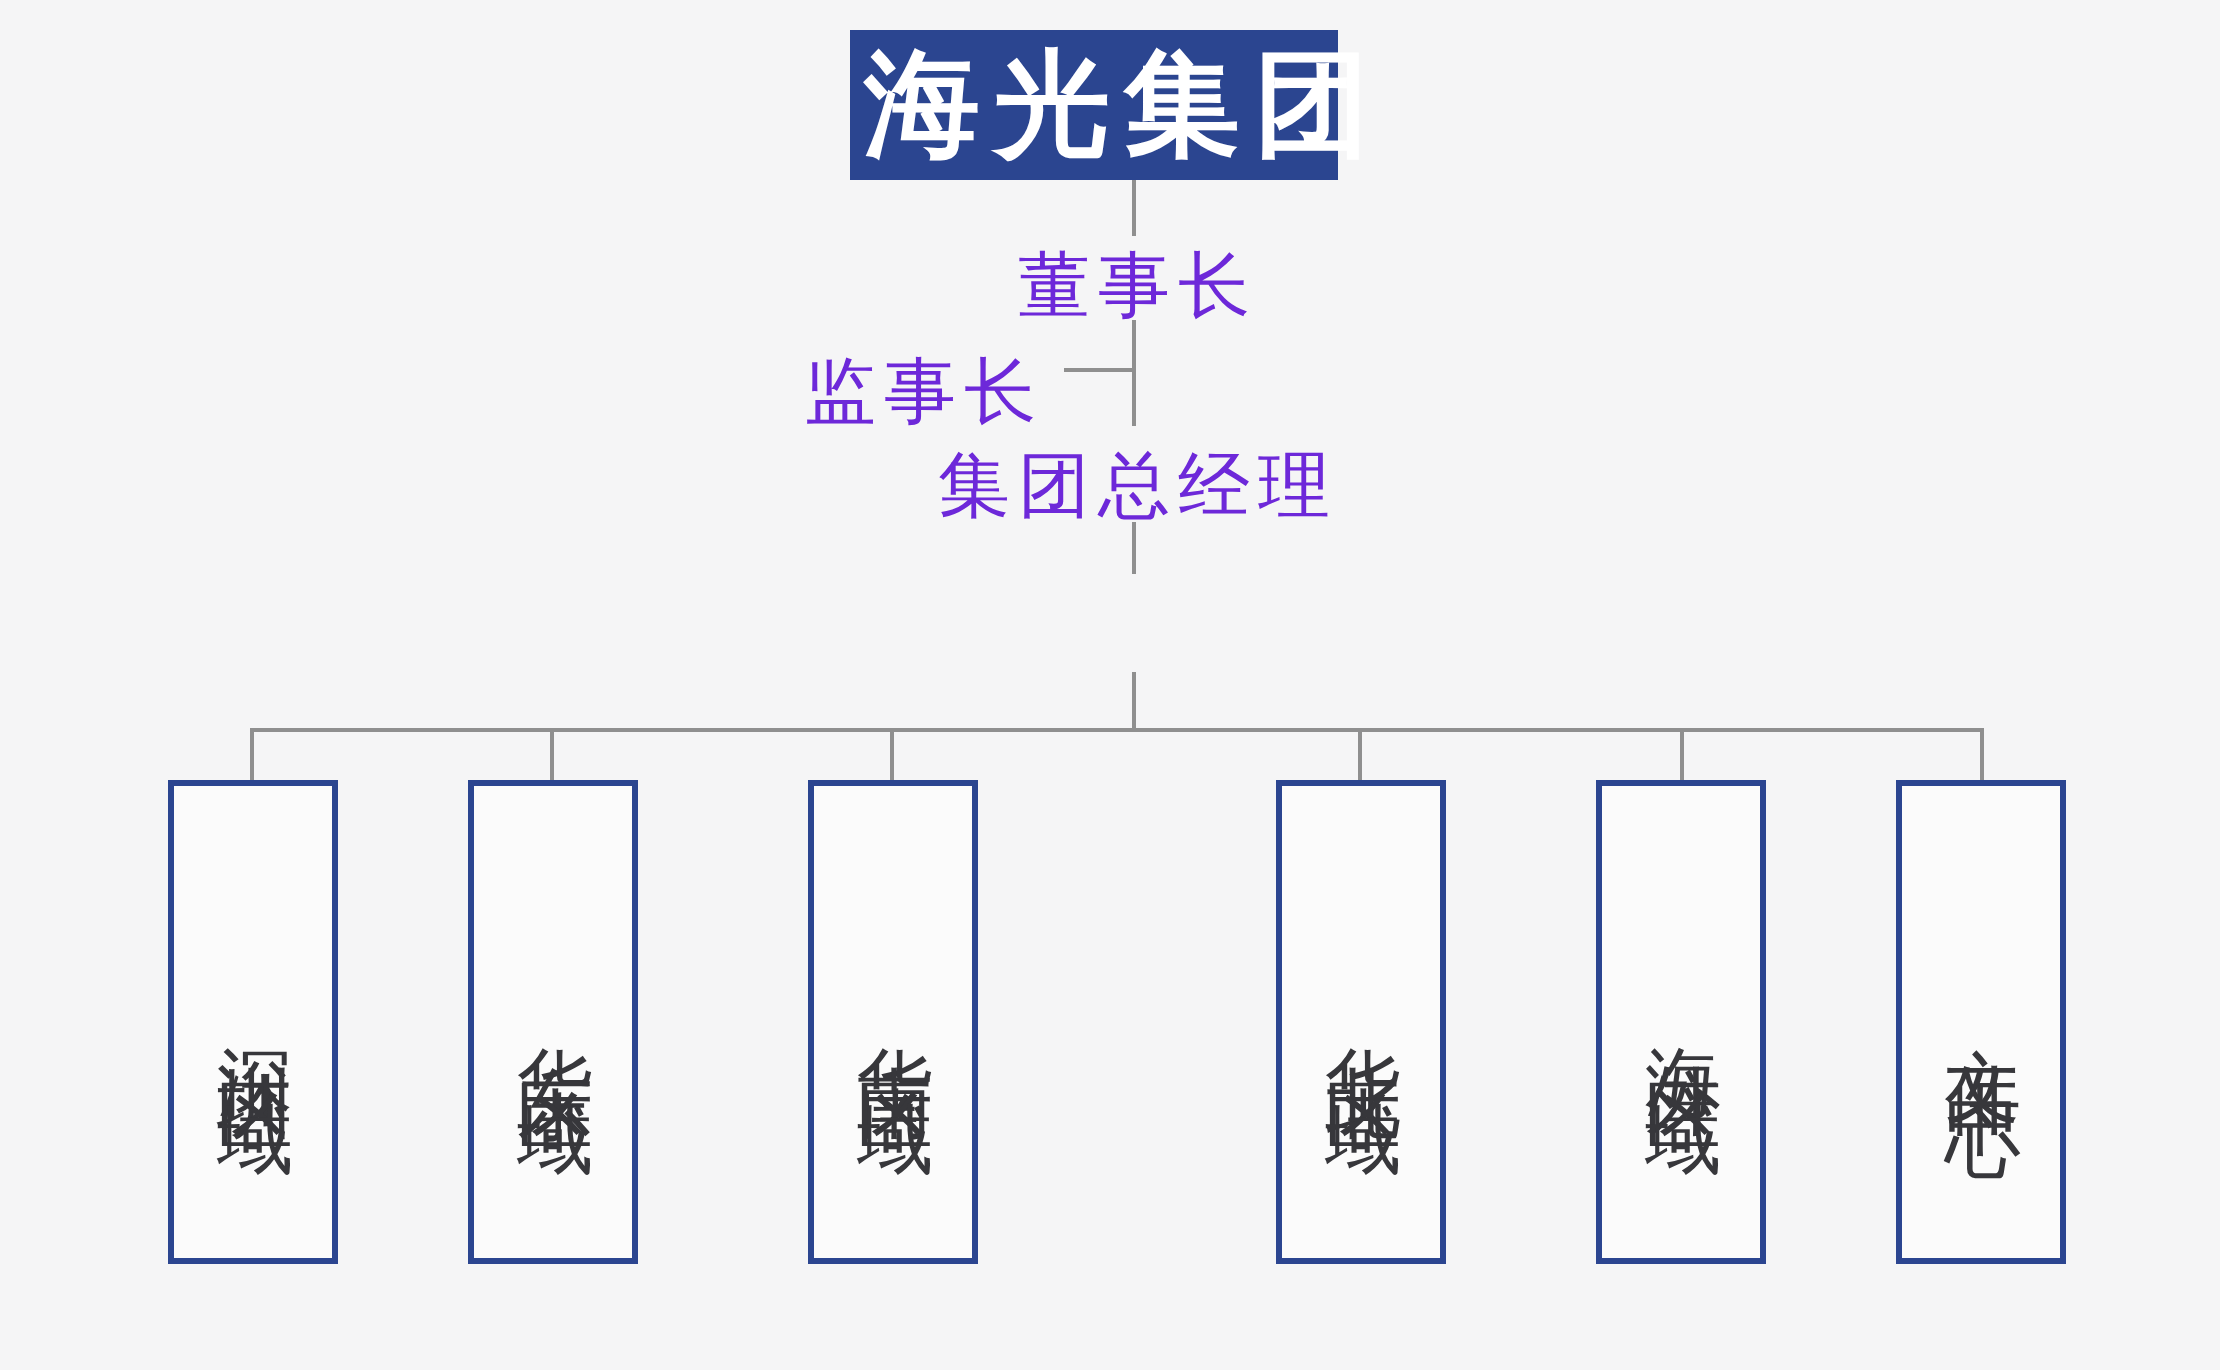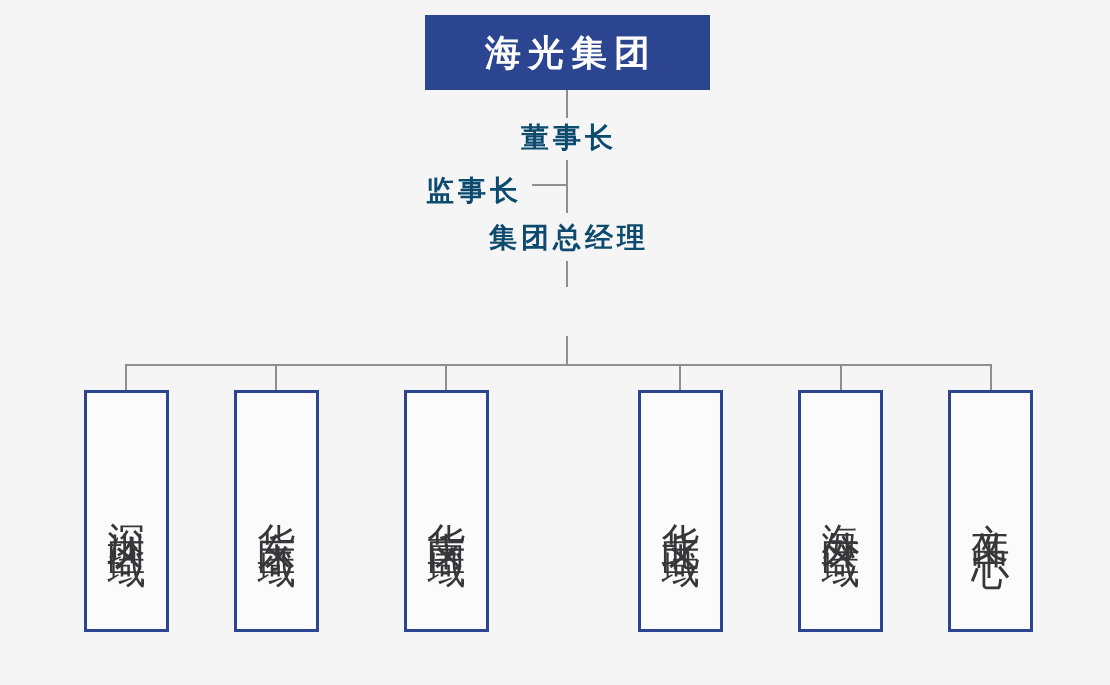--- a/index.html
+++ b/index.html
@@ -12,47 +12,47 @@
     position: relative;
     width: 1110px;
     height: 685px;
     background: #f5f5f6;
     overflow: hidden;
   }
   .root-node {
     position: absolute;
     left: 425px;
     top: 15px;
-    width: 285px;
+    width: 244px;
     height: 75px;
     background: #2b4590;
     color: #ffffff;
-    font-size: 36px;
+    font-size: 58px;
     font-weight: 700;
     letter-spacing: 7px;
     text-indent: 7px;
     line-height: 75px;
     text-align: center;
     white-space: nowrap;
   }
   .vline {
     position: absolute;
     width: 2px;
     background: #8f8f8f;
   }
   .hline {
     position: absolute;
     height: 2px;
     background: #8f8f8f;
   }
   .blue-label {
     position: absolute;
-    color: #0c4a6e;
-    font-size: 28px;
-    font-weight: 700;
+    color: #6d28d9;
+    font-size: 36px;
+    font-weight: 400;
     letter-spacing: 4px;
     white-space: nowrap;
   }
   .centered {
     width: 250px;
     text-align: center;
     text-indent: 4px;
   }
   .leaf-node {
     position: absolute;

